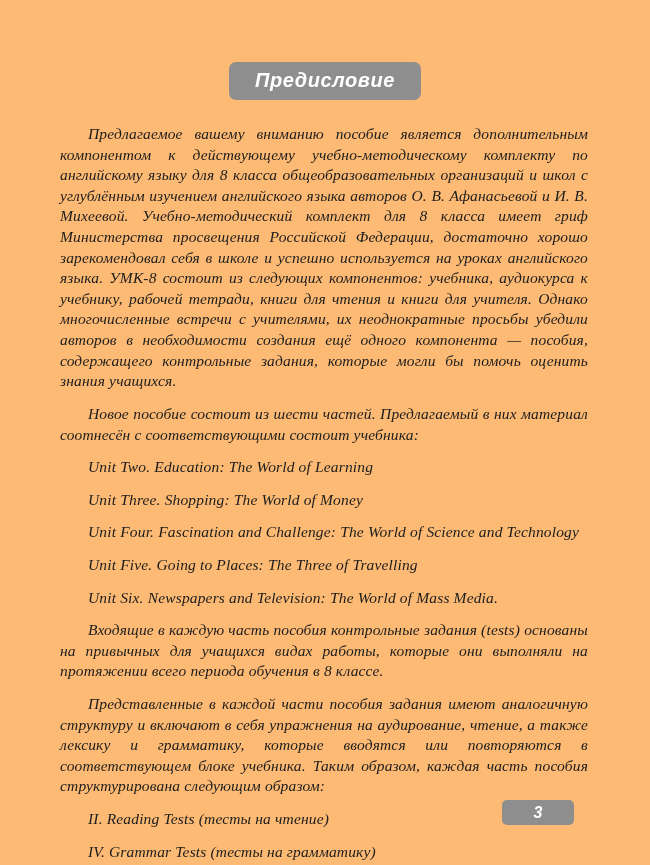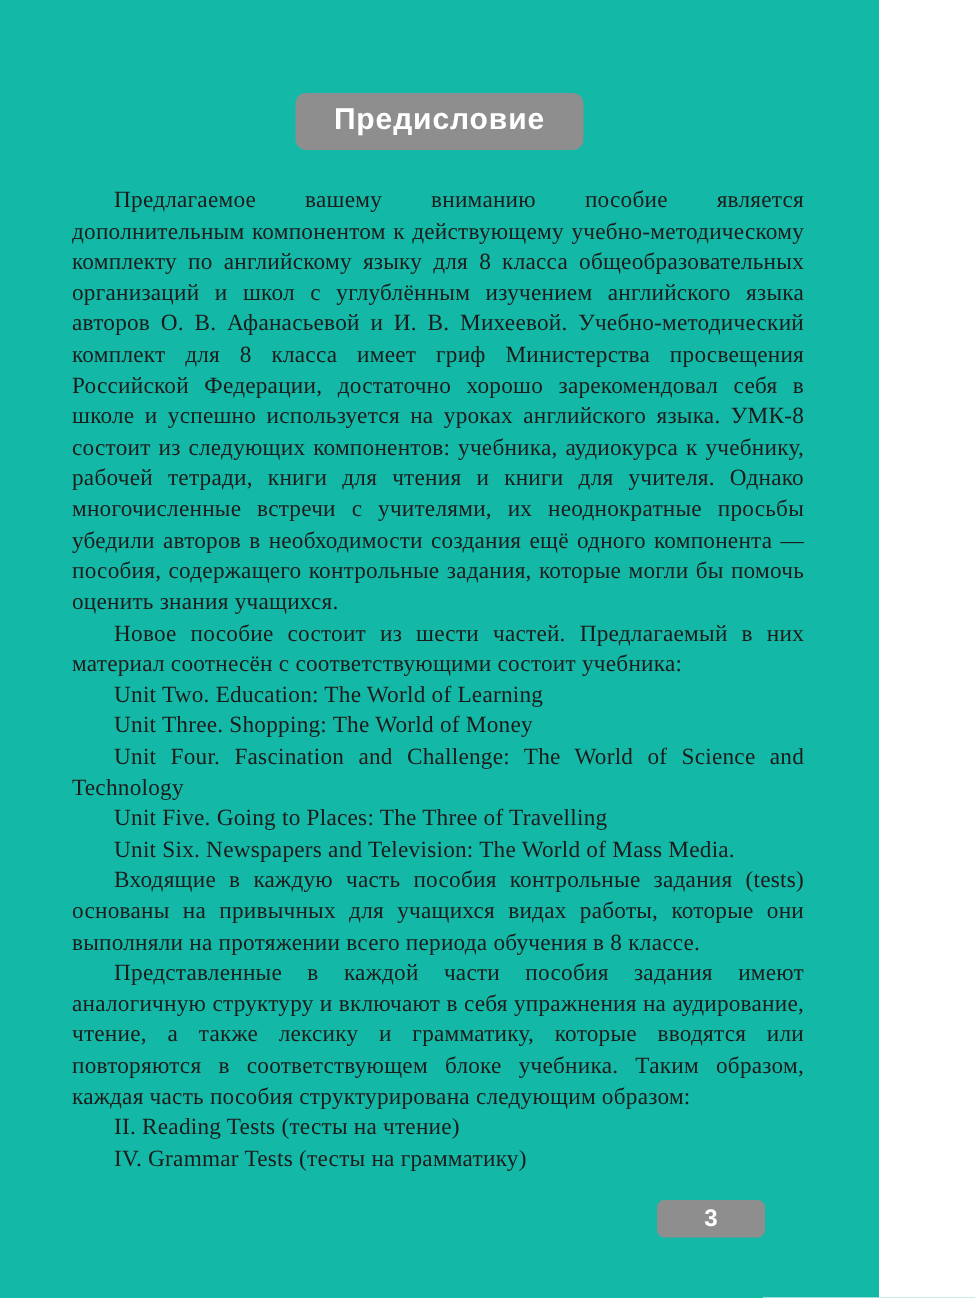--- a/index.html
+++ b/index.html
@@ -2,27 +2,28 @@
 <html><head>
 <meta charset="utf-8">
 <style>
   html, body {
     margin: 0;
     padding: 0;
     background: #ffffff;
   }
   .page {
     position: relative;
-    width: 586px;
+    width: 650px;
     height: 865px;
-    background: #14b8a6;
+    background: #fdba74;
     font-family: "Liberation Serif", serif;
     color: #1c1c1c;
     overflow: hidden;
     box-sizing: border-box;
+    font-style: italic;
   }
   .title-badge {
     width: fit-content;
     margin: 62px auto 24px auto;
     background: #8e8e8e;
     color: #ffffff;
     font-family: "Liberation Sans", sans-serif;
     font-weight: bold;
     font-size: 20px;
     letter-spacing: 0.03em;
@@ -30,21 +31,21 @@
     border-radius: 7px;
     text-align: center;
   }
   .text-block {
     padding: 0 50px 0 48px;
     font-size: 15.5px;
     line-height: 1.33;
     letter-spacing: 0.01em;
   }
   .text-block p {
-    margin: 0;
+    margin: 12px;
     text-align: justify;
     text-indent: 28px;
   }
   .unit-list p,
   .test-list p {
     text-align: justify;
     text-indent: 28px;
   }
   .page-number-badge {
     position: absolute;

